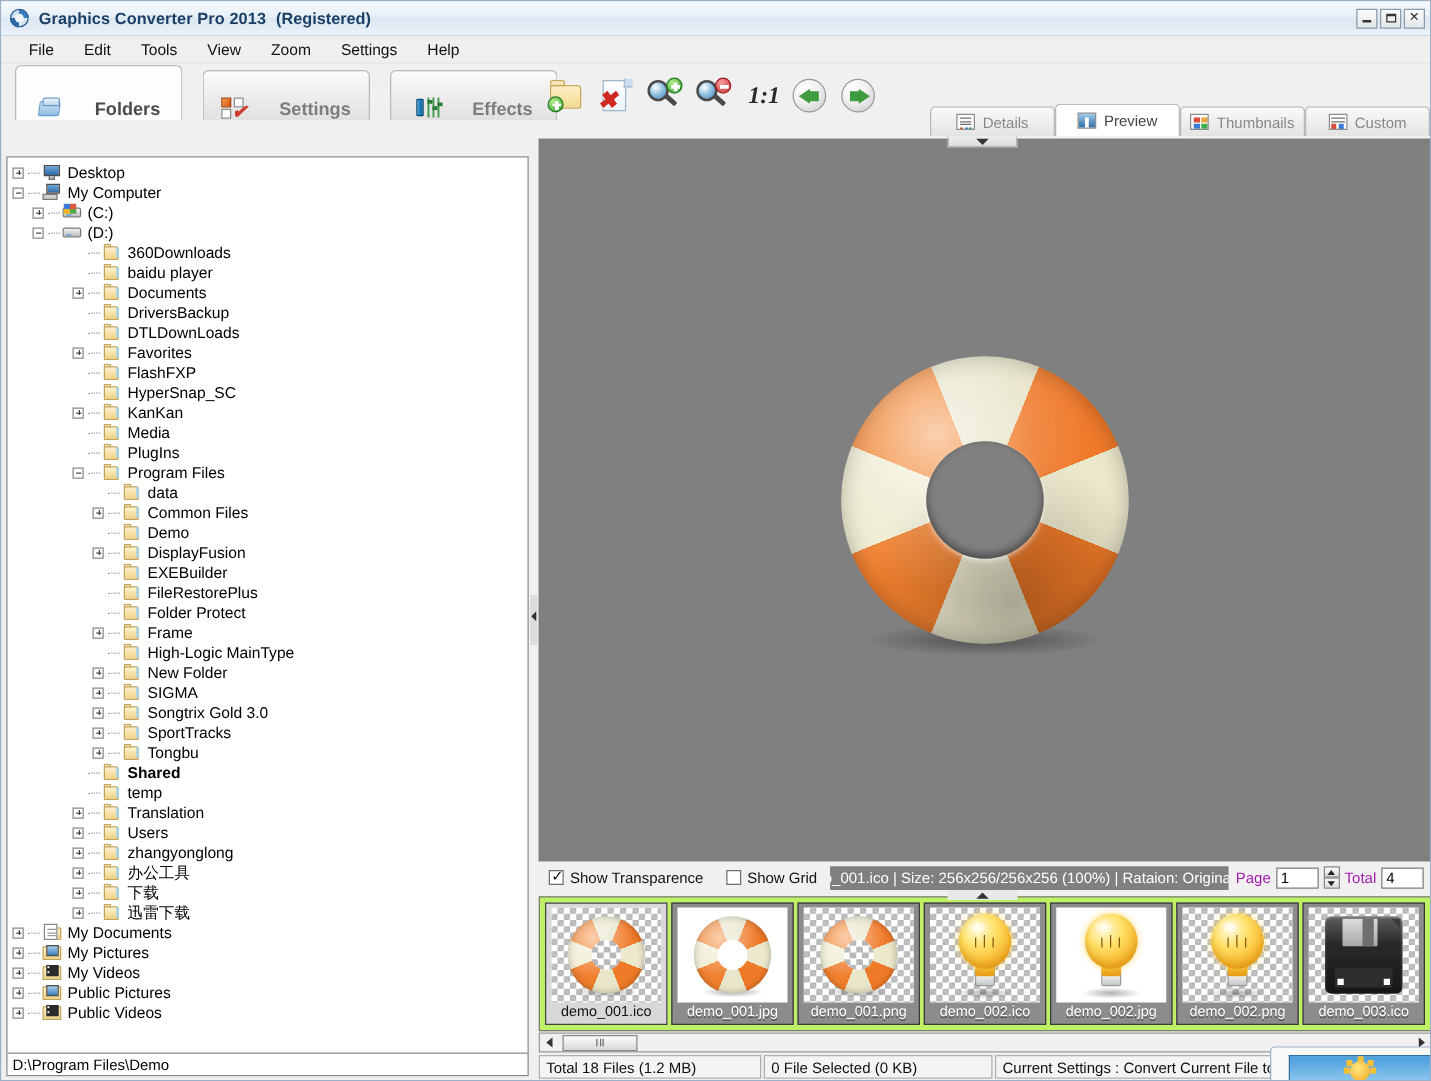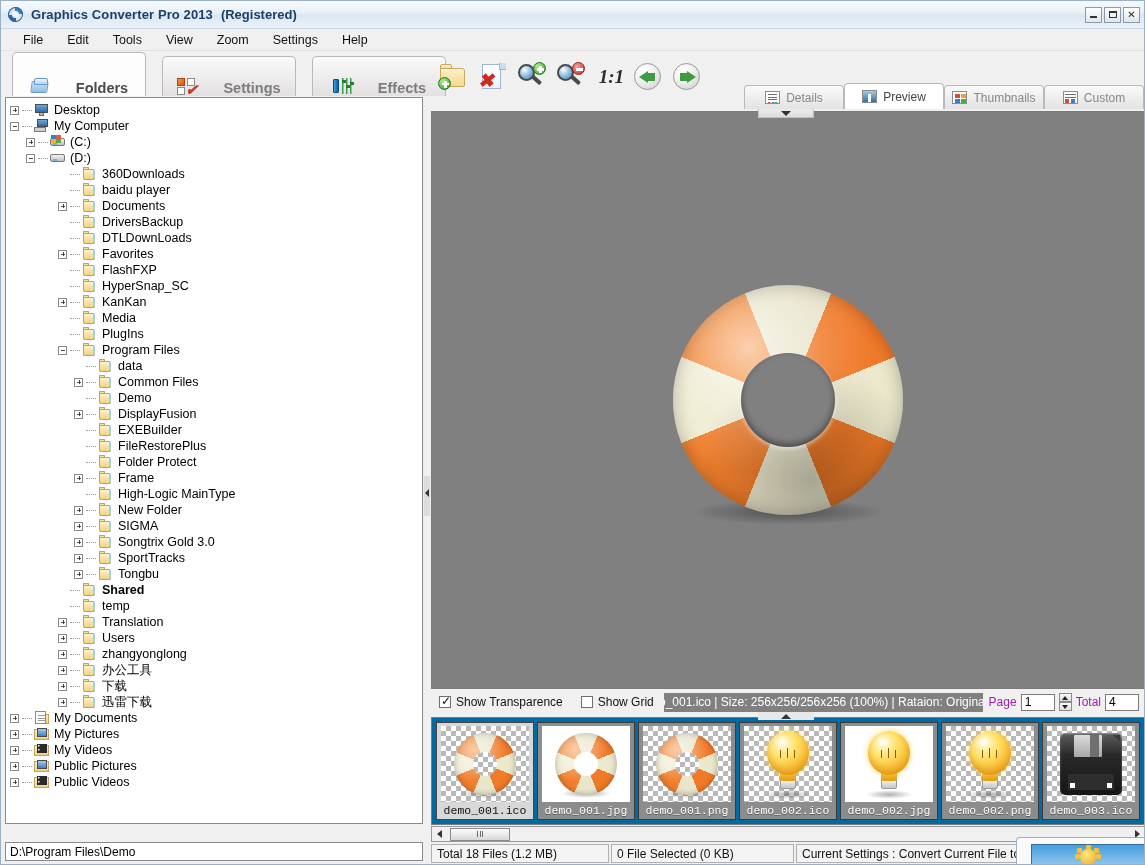--- a/index.html
+++ b/index.html
@@ -198,21 +198,21 @@
   .vtab-ico.custom {
      background-image:
        linear-gradient(#6f6f6f,#6f6f6f), linear-gradient(#6f6f6f,#6f6f6f),
        linear-gradient(#d94b3a,#d94b3a), linear-gradient(#3a7ad9,#3a7ad9);
      background-size: 11px 1.2px, 11px 1.2px, 4px 5px, 4px 5px;
      background-position: 1.5px 2px, 1.5px 4.5px, 1.5px 7px, 7px 7px;
      background-repeat:no-repeat;}
 
   
   .tree-panel {
-    position: absolute; left: 4px; top: 96px;
+    position: absolute; left: 4px; top: 124px;
     width: 418px; height: 727px;
     background: #fff; border: 1px solid #8a8a8a;
     overflow: hidden;
   }
   .tree-scroll { position: relative; padding: 4px 0 0 4px; }
   .tnode { display: flex; align-items: center; height: 16px; font-size: 12.5px; color: #000; white-space: nowrap;}
   .tnode .exp {
     width: 9px; height: 9px; border: 1px solid #8a8a8a; background: #fff;
     position: relative; flex: none; margin-right: 3px;
   }
@@ -339,22 +339,22 @@
 
   .hsplit-arrow {
     position:absolute; left:757px; top:711px; width:56px; height:8px;
     background:#e8e8e8; display:flex; align-items:center; justify-content:center; z-index:6;
   }
   .hsplit-arrow i { width:0;height:0;border-left:5px solid transparent;border-right:5px solid transparent;border-bottom:5px solid #333;}
 
   
   .thumbs-wrap {
     position:absolute; left:430px; top:716px; width:714px; height:108px;
-    background:#0369a1; border:1px solid #7a7a7a;
-    display:flex; align-items:flex-start; padding:4px 0 0 4px; gap:3px; overflow:hidden;font-family:Liberation Mono, monospace;
+    background:#bef264; border:1px solid #7a7a7a;
+    display:flex; align-items:flex-start; padding:4px 0 0 4px; gap:3px; overflow:hidden;
   }
   .thumb {
     width:98px; height:98px;
     border:1px solid #3a3a3a;
     background:#8c8c8c;
     display:flex; flex-direction:column; align-items:center;
     position:relative;
   }
   .thumb.selected { background:#d8d8d8; border:1px solid #444; }
   .thumb .canvas {

